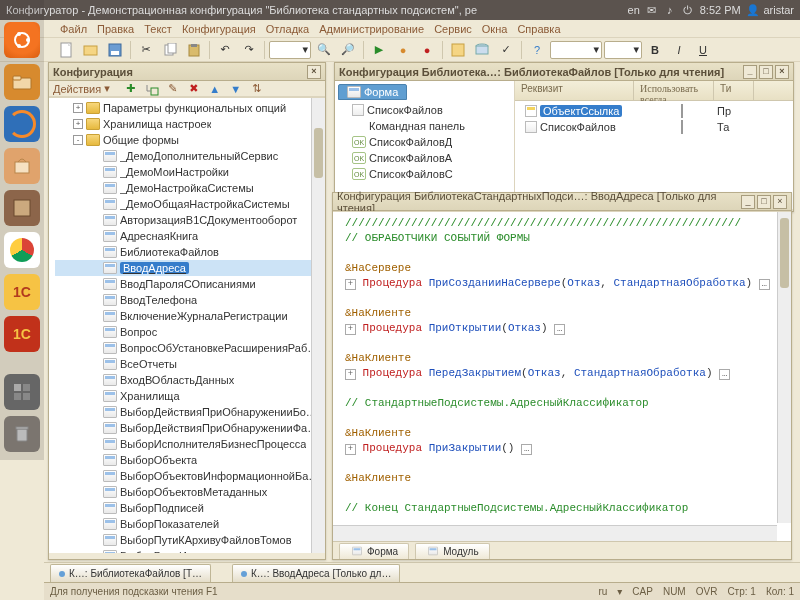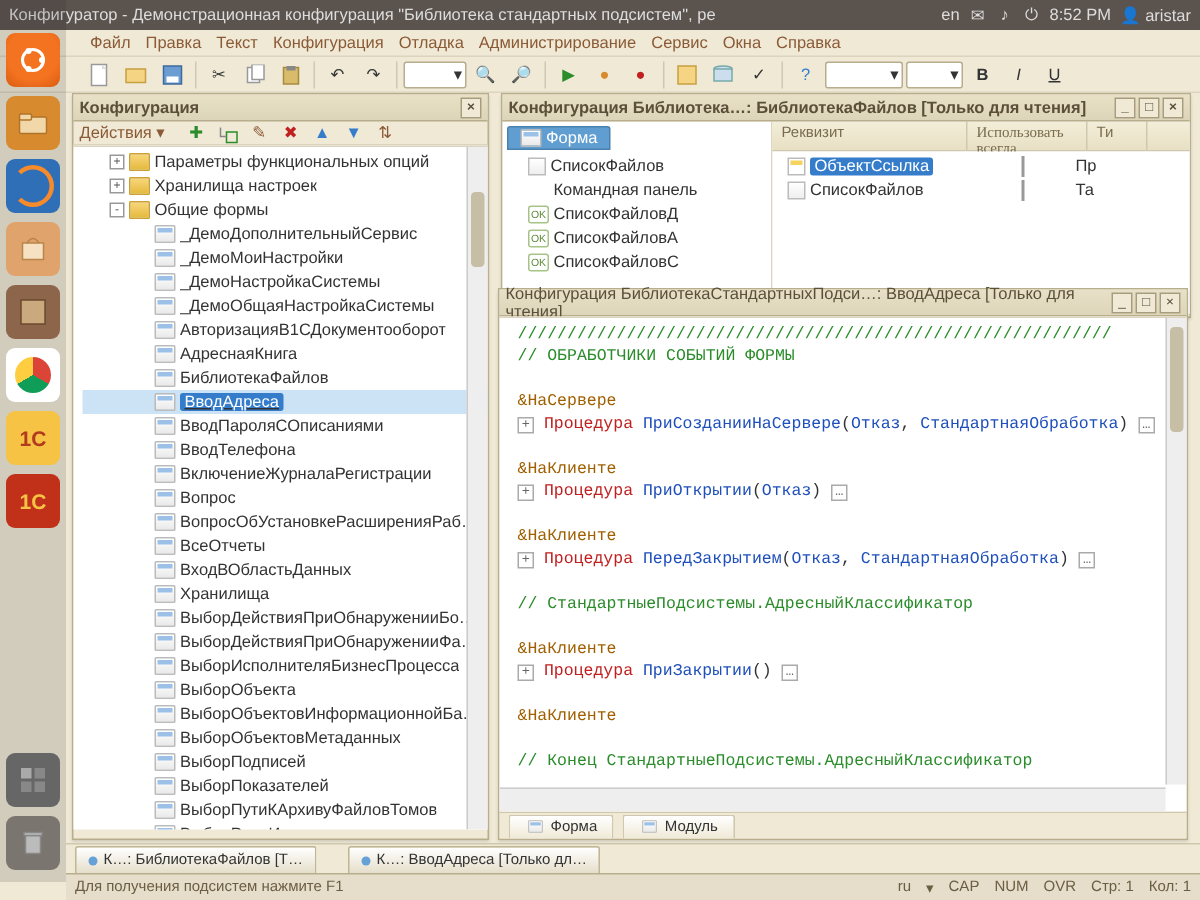--- a/index.html
+++ b/index.html
@@ -8,21 +8,21 @@
   .titlebar .title { flex:0 0 auto; font-size:11px; color:#ddd; }
   .titlebar .tray { margin-left:auto; display:flex; align-items:center; gap:6px; color:#ddd; font-size:11px; }
   .titlebar .tray .icon { width:12px; height:12px; display:inline-flex; align-items:center; justify-content:center; }
   .menubar { height:18px; display:flex; align-items:center; gap:10px; padding:0 16px 0 60px; color:#8b5a36; background:#efe9d6; border-bottom:1px solid #dcd4bd; }
   .menubar span { line-height:18px; }
   .toolbar { height:24px; display:flex; align-items:center; gap:2px; padding:0 4px 0 56px; background:#efe9d6; border-bottom:1px solid #dcd4bd; }
   .toolbar .tb-btn { width:22px; height:20px; display:flex; align-items:center; justify-content:center; border-radius:2px; }
   .toolbar .sep { width:1px; height:18px; background:#cfc7ae; margin:0 2px; }
   .toolbar .combo { width:42px; height:18px; background:#fff; border:1px solid #b8ad8c; border-radius:2px; display:flex; align-items:center; justify-content:flex-end; padding-right:2px; }
 
-  .dock { position:absolute; left:0; top:0; width:44px; height:588px; background:rgba(48,42,37,0.15); padding-top:22px; display:flex; flex-direction:column; align-items:center; gap:6px; z-index:2;}
+  .dock { position:absolute; left:0; top:0; width:44px; height:460px; background:rgba(48,42,37,0.15); padding-top:22px; display:flex; flex-direction:column; align-items:center; gap:6px; z-index:2;}
   .dock .launcher { width:36px; height:36px; border-radius:6px; display:flex; align-items:center; justify-content:center; font-size:14px;}
   .l-ubuntu { background:radial-gradient(circle at 50% 40%, #f47321 60%, #d85c0f); color:#fff; }
   .l-folder { background:#d78a2e; }
   .l-ff { background:#2f6fb8; position:relative; }
   .l-ff::after{content:"";position:absolute;inset:4px;border:3px solid #f78a2a;border-radius:50%;border-left-color:transparent;}
   .l-bag { background:#e0a36c; }
   .l-app { background:#8c654a; }
   .l-chrome { background:#fff; position:relative; }
   .l-chrome::after{content:"";position:absolute;inset:6px;border-radius:50%;background:conic-gradient(#db4437 0 120deg,#0f9d58 120deg 240deg,#ffcd40 240deg 360deg);}
   .l-1c-y { background:#f6c344; color:#b23a1e; font-weight:bold; }
@@ -431,21 +431,21 @@
               <span class="txt">СписокФайловА</span>
             </div>
             <div class="fe-item">
               <span class="ok">OK</span>
               <span class="txt">СписокФайловС</span>
             </div>
           </div>
       </div>
       <div class="fe-right">
         <div class="fe-cols" id="fe-cols">
-            <div class="fe-col" style="width: 130px;">Реквизит</div>
+            <div class="fe-col" style="width: 119px;">Реквизит</div>
             <div class="fe-col" style="width: 80px; font-family: Liberation Serif, serif;">Использовать всегда</div>
             <div class="fe-col" style="width: 40px;">Ти</div>
           </div>
         <div class="fe-grid" id="fe-grid">
             <div class="fe-row sel">
               <div class="cell1">
                 <span class="ref-ico"></span>
                 <span class="txt">ОбъектСсылка</span>
               </div>
               <div class="cell2"><span class="chk"></span></div>
@@ -518,21 +518,21 @@
   </div>
 
 </div>
 
 <div class="tabbar" id="tabbar">
     <div class="tab"><span class="dot"></span>К…: БиблиотекаФайлов [Т…</div>
     <div class="tab"><span class="dot"></span>К…: ВводАдреса [Только дл…</div>
   </div>
 
 <div class="statusbar">
-  <span>Для получения подсистем нажмите F1</span>
+  <span>Для получения подсказки чтения F1</span>
   <div class="right">
     <span>ru</span>
     <span>▾</span>
     <span>CAP</span>
     <span>NUM</span>
     <span>OVR</span>
     <span><span>Стр:</span> <span>1</span></span>
     <span><span>Кол:</span> <span>1</span></span>
   </div>
 </div>

